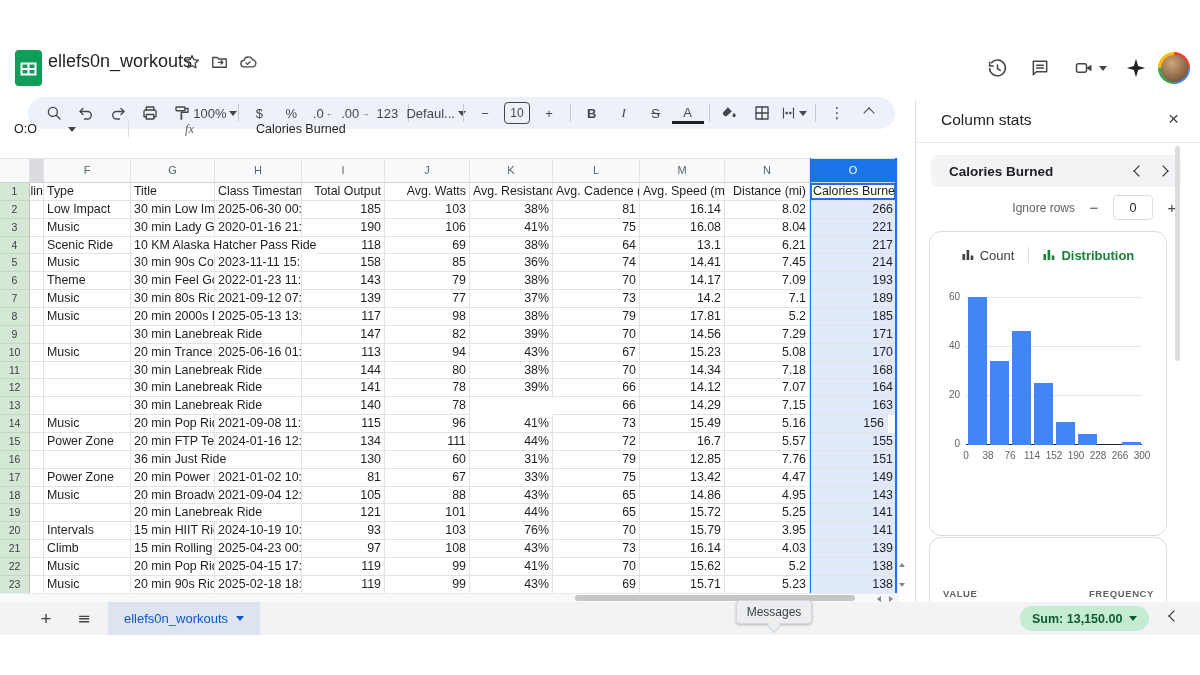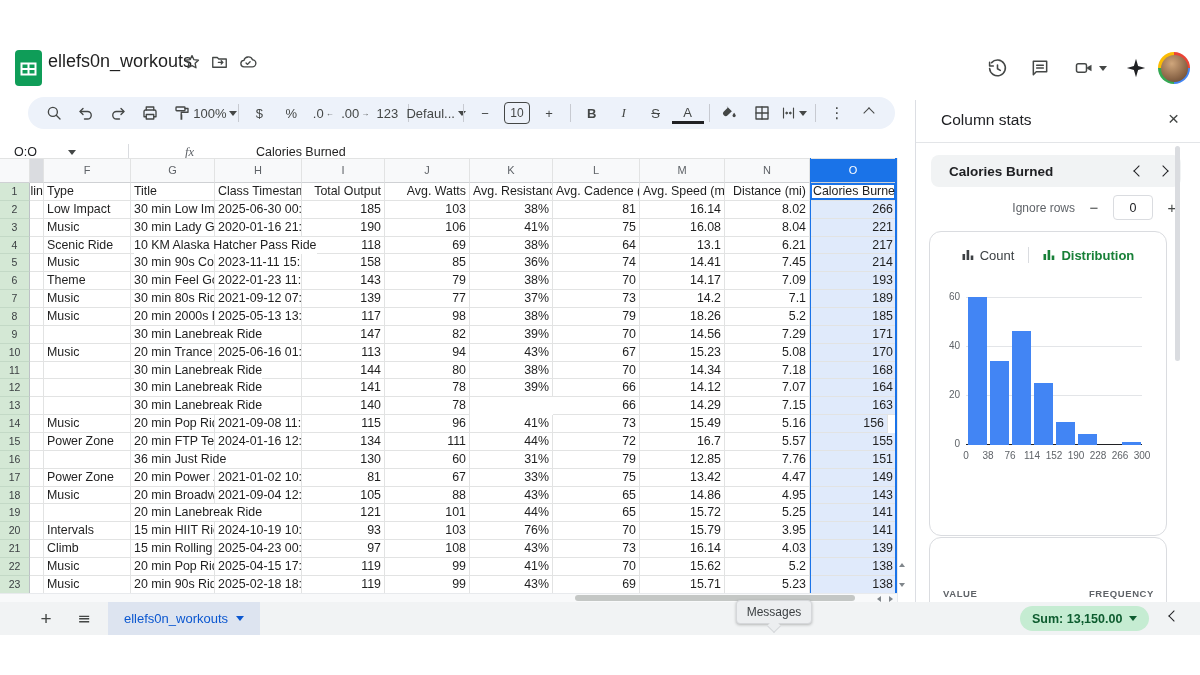--- a/index.html
+++ b/index.html
@@ -30,21 +30,21 @@
   .tb.txt{font-weight:500;color:#444746;}
   .sep{width:1px;height:18px;background:#c7cad1;margin:0 5px;}
   .sizebox{width:26px;height:20px;border:1px solid #444746;border-radius:4px;display:flex;align-items:center;justify-content:center;font-size:12px;}
   .sub{font-size:8px;margin-left:-1px;}
   .collapse{margin-left:auto;}
   .chv{display:inline-block;width:7px;height:7px;border-right:1.8px solid #444746;border-bottom:1.8px solid #444746;}
   .chv.up{transform:rotate(-135deg);}
   .chv.left{transform:rotate(135deg);border-color:#202124;}
   .chv.right{transform:rotate(-45deg);border-color:#202124;}
   
-  .fbar{left:0;top:139px;width:897px;height:26px;display:flex;align-items:center;font-size:12.5px;gap:48px;}
+  .fbar{left:0;top:116px;width:897px;height:26px;display:flex;align-items:center;font-size:12.5px;gap:48px;}
   .namebox{width:62px;padding-left:14px;display:flex;align-items:center;justify-content:space-between;color:#202124;}
   .fdiv{width:1px;height:16px;background:#dadce0;margin:0 8px 0 4px;}
   .fx{font-style:italic;color:#5f6368;font-size:12.5px;margin-right:14px;font-family:"Liberation Serif",serif;}
   
   .grid{left:0;top:158px;width:897px;height:435px;overflow:hidden;border-top:1px solid #e2e3e3;}
   .grow{display:flex;height:17.87px;}
   .grow.hdr{height:24px;}
   .cellbase{box-sizing:border-box;border-right:1px solid #e2e3e3;border-bottom:1px solid #e2e3e3;overflow:hidden;white-space:nowrap;flex:none;}
   .colhdr{background:#f8f9fa;color:#5f6368;font-size:11px;text-align:center;line-height:23px;border-bottom:1px solid #cfd1d4;}
   .colhdr.selcol{background:#1a73e8;color:#fff;font-weight:500;}
@@ -393,21 +393,21 @@
       <div class="grow">
         <div class="cellbase rowhdr" style="width: 30px;">8</div>
         <div class="cellbase cell" style="width: 14px; text-align: right; padding: 0px;"></div>
         <div class="cellbase cell" style="width: 87px;">Music</div>
         <div class="cellbase cell" style="width: 84px;">20 min 2000s Ro</div>
         <div class="cellbase cell" style="width: 87px;">2025-05-13 13:5</div>
         <div class="cellbase cell r" style="width: 83px;">117</div>
         <div class="cellbase cell r" style="width: 85px;">98</div>
         <div class="cellbase cell r" style="width: 83px;">38%</div>
         <div class="cellbase cell r" style="width: 87px;">79</div>
-        <div class="cellbase cell r" style="width: 85px;">18.26</div>
+        <div class="cellbase cell r" style="width: 85px;">17.81</div>
         <div class="cellbase cell r" style="width: 85px;">5.2</div>
         <div class="cellbase cell r sel" style="width: 87px;">185</div>
       </div>
       <div class="grow">
         <div class="cellbase rowhdr" style="width: 30px;">9</div>
         <div class="cellbase cell" style="width: 14px; text-align: right; padding: 0px;"></div>
         <div class="cellbase cell" style="width: 87px;"></div>
         <div class="cellbase cell spill" style="width: 84px;"><span>30 min Lanebreak Ride</span></div>
         <div class="cellbase cell" style="width: 87px;"></div>
         <div class="cellbase cell r" style="width: 83px;">147</div>

